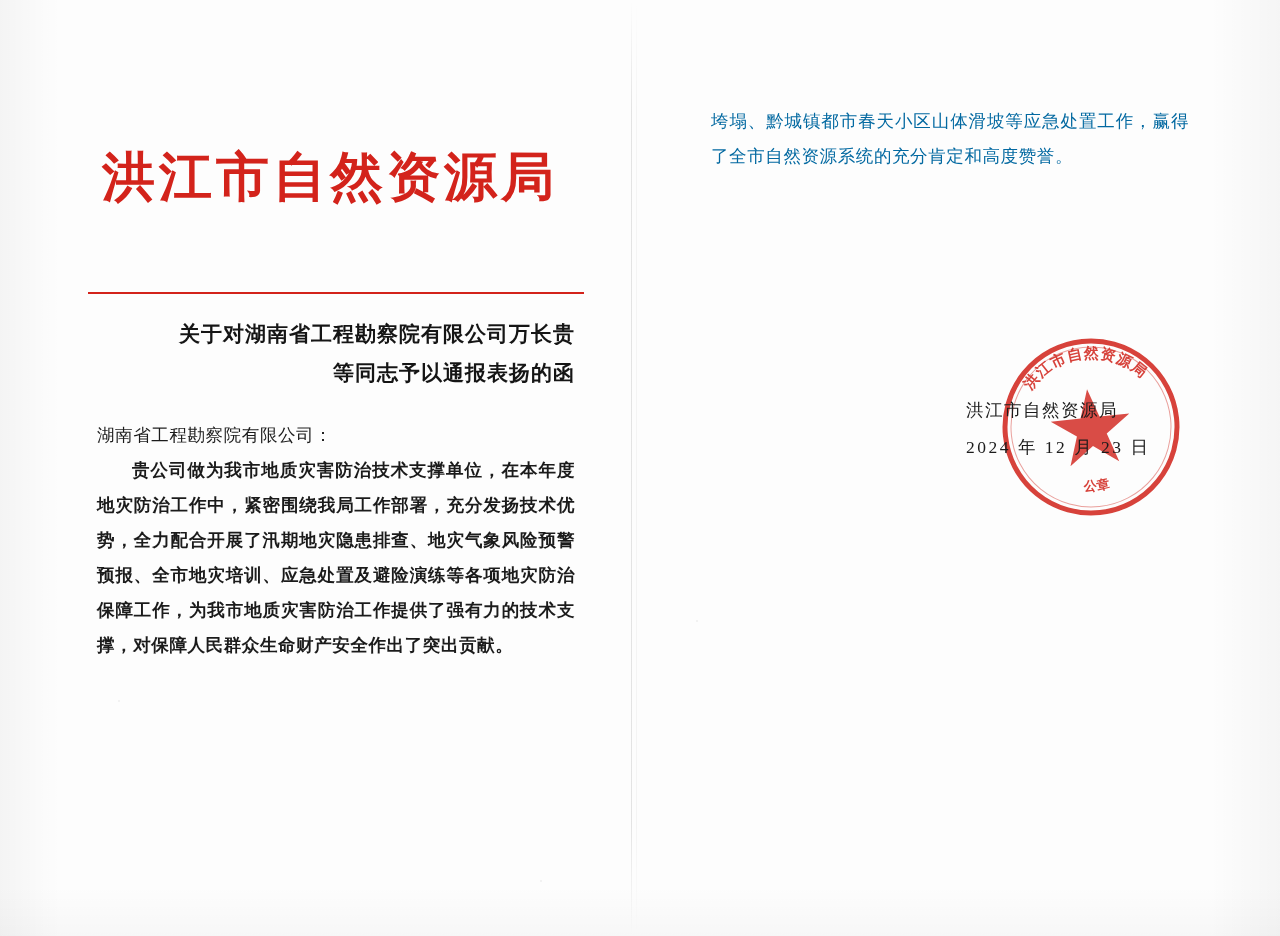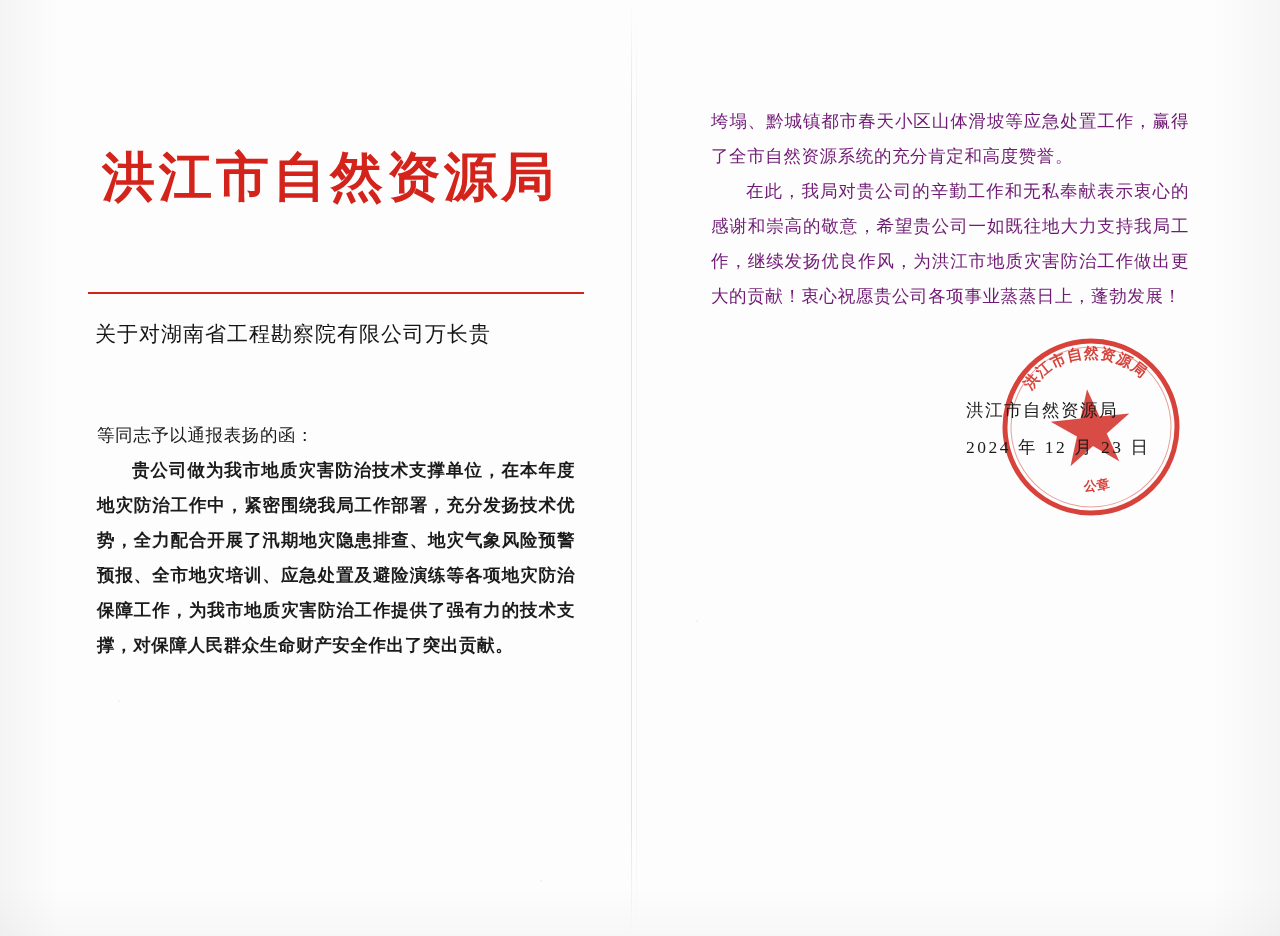--- a/index.html
+++ b/index.html
@@ -80,23 +80,23 @@
     width: 496px;
     height: 2px;
     background: #d3231b;
   }
 
   #doc-title {
     position: absolute;
     left: 95px;
     top: 315px;
     width: 480px;
-    text-align: left;
+    text-align: right;
     font-size: 21px;
-    font-weight: normal;
+    font-weight: bold;
     line-height: 1.85;
     letter-spacing: 1px;
     color: #151515;
   }
 
   #left-body {
     position: absolute;
     left: 97px;
     top: 418px;
     width: 478px;
@@ -120,21 +120,21 @@
   }
 
   #right-body {
     position: absolute;
     left: 75px;
     top: 104px;
     width: 478px;
     font-size: 17.5px;
     line-height: 2.0;
     letter-spacing: 0.6px;
-    color: #701a75;
+    color: #0369a1;
   }
   #right-body p { margin: 0; }
   #right-body p.indent { text-indent: 2em; }
   #right-body p.justify {
     text-align: justify;
     text-align-last: left;
   }
 
   
   #signature {
@@ -193,36 +193,36 @@
   <div class="seam s2"></div>
 
   <div id="left-page">
 
     <div id="letterhead">洪江市自然资源局</div>
 
     <div id="letterhead-rule"></div>
 
     <div id="doc-title">
       <div>关于对湖南省工程勘察院有限公司万长贵</div>
+      <div>等同志予以通报表扬的函</div>
     </div>
 
     <div id="left-body">
-      <p class="justify">等同志予以通报表扬的函：</p>
+      <p class="justify">湖南省工程勘察院有限公司：</p>
       <p class="indent justify">贵公司做为我市地质灾害防治技术支撑单位，在本年度地灾防治工作中，紧密围绕我局工作部署，充分发扬技术优势，全力配合开展了汛期地灾隐患排查、地灾气象风险预警预报、全市地灾培训、应急处置及避险演练等各项地灾防治保障工作，为我市地质灾害防治工作提供了强有力的技术支撑，对保障人民群众生命财产安全作出了突出贡献。</p>
     </div>
 
     <div class="speck" style="left:118px; top:700px; width:2px; height:2px;"></div>
     <div class="speck" style="left:540px; top:880px; width:2px; height:2px;"></div>
   </div>
 
   <div id="right-page">
 
     <div id="right-body">
       <p class="justify">垮塌、黔城镇都市春天小区山体滑坡等应急处置工作，赢得了全市自然资源系统的充分肯定和高度赞誉。</p>
-      <p class="indent justify">在此，我局对贵公司的辛勤工作和无私奉献表示衷心的感谢和崇高的敬意，希望贵公司一如既往地大力支持我局工作，继续发扬优良作风，为洪江市地质灾害防治工作做出更大的贡献！衷心祝愿贵公司各项事业蒸蒸日上，蓬勃发展！</p>
     </div>
 
     <div id="seal">
       <svg width="186" height="186" viewBox="0 0 186 186" xmlns="http://www.w3.org/2000/svg">
         <circle cx="93" cy="93" r="86" fill="none" stroke="#d4332b" stroke-width="5"></circle>
         <circle cx="93" cy="93" r="80" fill="none" stroke="#d4332b" stroke-width="1" opacity="0.5"></circle>
 
         <polygon points="93,55 102.5,83.5 132.5,83.5 108,101 117.5,130 93,112 68.5,130 78,101 53.5,83.5 83.5,83.5" fill="#d4332b" opacity="0.95"></polygon>
 
         <defs>

